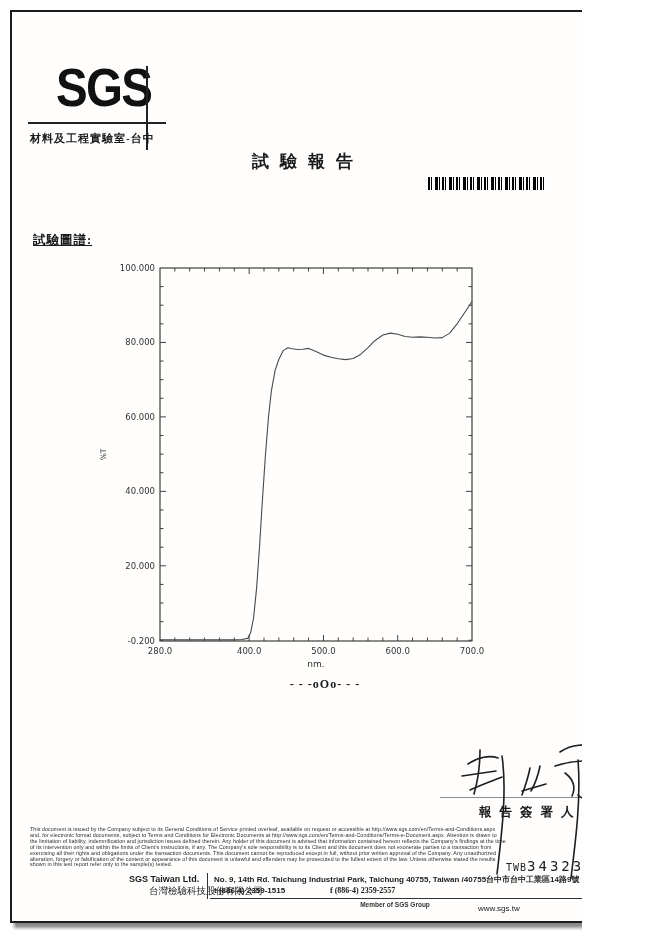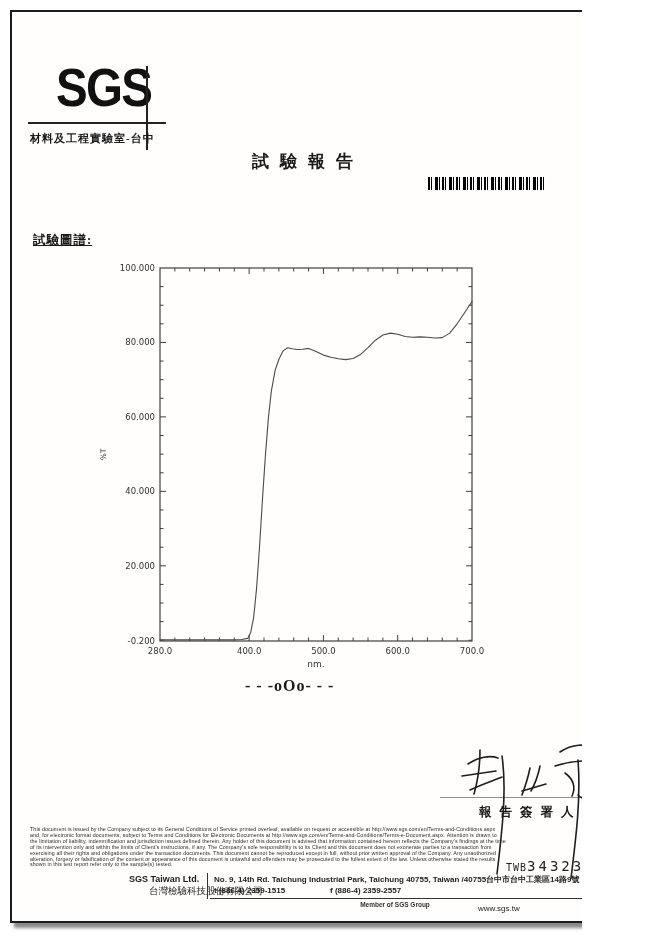--- a/index.html
+++ b/index.html
@@ -44,21 +44,21 @@
   .section-label {
     left:33px; top:232px; font-size:12.5px; font-weight:bold;
     text-decoration:underline; letter-spacing:1px;
   }
 
   
   .chart-wrap { left:90px; top:252px; width:400px; height:425px; }
   .chart-wrap svg { display:block; }
 
   .end-marker {
-    left:245px; top:677px; width:160px; text-align:left; font-size:16px;
+    left:245px; top:677px; width:160px; text-align:center; font-size:12px;
     font-weight:bold; letter-spacing:1px; white-space:pre;
   }
 
   
   .sig-svg { left:430px; top:730px; width:200px; height:160px; z-index:5; }
   .sig-line { left:440px; top:797px; width:172px; height:1px; background:#8d8d8d; }
   .sig-label { left:479px; top:804px; font-size:12.5px; font-weight:bold; letter-spacing:8px; white-space:nowrap; }
 
   .zh-disclaimer {
     left:40px; top:804px; font-size:10.5px; font-weight:bold; letter-spacing:0.3px; white-space:nowrap;
@@ -74,21 +74,21 @@
   .stamp { left:506px; top:856px; font-family:"DejaVu Sans Mono", monospace; color:#222; white-space:nowrap; z-index:6; }
   .stamp .pfx { font-size:10px; letter-spacing:1px; }
   .stamp .num { font-size:14px; letter-spacing:3px; }
 
   
   .foot-co-en { left:129px; top:874px; font-family:"Liberation Sans", sans-serif; font-size:9px; font-weight:bold; white-space:nowrap; }
   .foot-co-zh { left:122px; top:885px; font-size:9.5px; font-weight:normal; white-space:nowrap;margin-left:27px; }
   .foot-vline { left:207px; top:873px; width:1px; height:26px; background:#333; }
   .foot-addr { left:214px; top:874px; font-family:"Liberation Sans", sans-serif; font-size:8px; font-weight:bold; white-space:nowrap; color:#222;text-align:center; }
   .foot-tel  { left:214px; top:886px; font-family:"Liberation Sans", sans-serif; font-size:8px; font-weight:bold; white-space:nowrap; }
-  .foot-fax  { left:330px; top:886px; font-family:Liberation Sans, sans-serif; font-size:8px; font-weight:bold; white-space:nowrap; }
+  .foot-fax  { left:330px; top:886px; font-family:Liberation Serif, serif; font-size:8px; font-weight:bold; white-space:nowrap; }
   .foot-web  { left:478px; top:887px; font-family:"Liberation Sans", sans-serif; font-size:8px; white-space:nowrap;margin-top:17px; }
   .foot-hline { left:210px; top:898px; width:402px; height:1px; background:#333; }
   .foot-member { left:330px; top:901px; width:130px; text-align:center; font-family:"Liberation Sans", sans-serif; font-size:6.5px; font-weight:bold; color:#333; }
 
   
   .side-codes { left:601px; top:853px; width:30px; height:62px; z-index:4; }
   .side-codes span {
     display:inline-block; writing-mode:vertical-rl; transform:rotate(180deg);
     font-family:"Liberation Sans", sans-serif; color:#333;
   }

